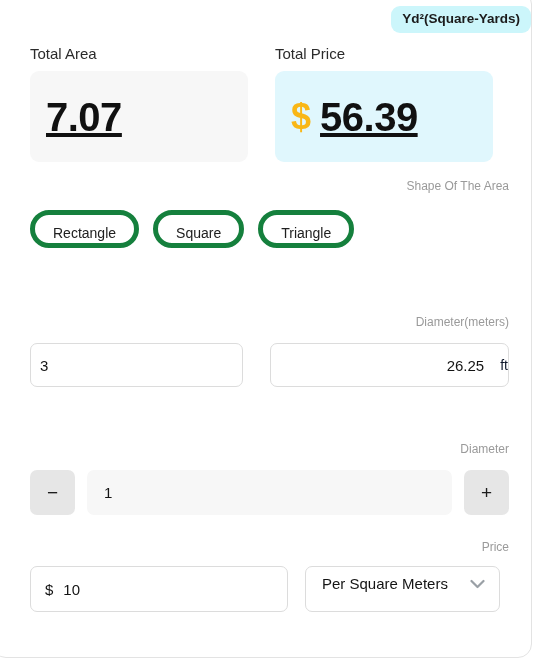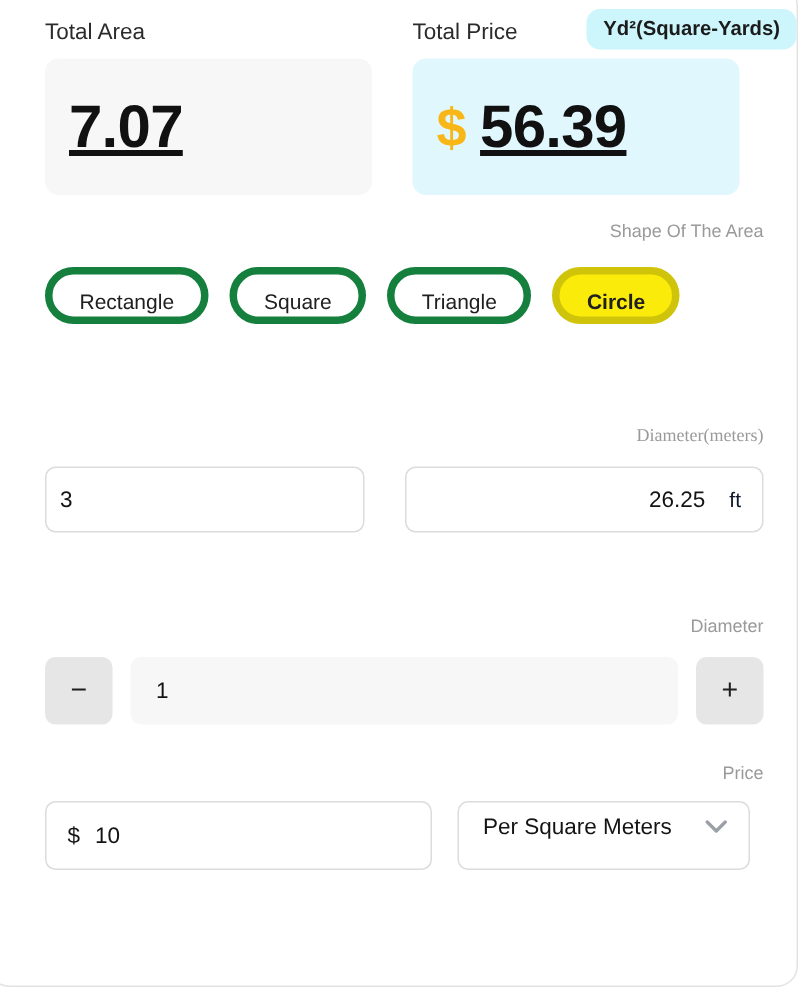--- a/index.html
+++ b/index.html
@@ -50,21 +50,21 @@
     width: 539px;
     height: 660px;
     box-sizing: border-box;
     padding: 0 30px;
   }
 
   
   .totals-row {
     display: flex;
     gap: 27px;
-    padding-top: 14px;
+    padding-top: 46px;
   }
   .total-block {
     width: 218px;
   }
   .total-label {
     font-size: 15px;
     color: #2b2b2b;
     margin-bottom: 10px;
     line-height: 1;
   }
@@ -123,21 +123,21 @@
     box-sizing: border-box;
     white-space: nowrap;
   }
   .shape-btn.active {
     background: #faeb0b;
     border-color: #cfc40a;
     font-weight: bold;
   }
 
   
-  .dim-label { margin-top: 68px; font-family: Liberation Serif, serif; }
+  .dim-label { margin-top: 68px; }
   .dim-row {
     display: flex;
     gap: 27px;
     margin-top: 15px;
   }
   .field {
     height: 44px;
     border: 1px solid #dcdcdc;
     border-radius: 7px;
     background: #ffffff;
@@ -147,21 +147,20 @@
     font-size: 15px;
     color: #141414;
   }
   .field-diameter {
     width: 213px;
     padding-left: 9px;
   }
   .field-converted {
     width: 240px;
     justify-content: flex-end;
-    padding-right: 14px;
     gap: 16px;
   }
   .conv-value { color: #141414; font-size: 15px; }
   .conv-unit  { color: #0f172a; font-size: 14px; text-align: center; }
 
   
   .qty-label { margin-top: 56px; }
   .qty-row {
     display: flex;
     align-items: center;
@@ -244,21 +243,20 @@
       </div>
     </div>
 
   </div>
 
   <div class="section-label shape-label">Shape Of The Area</div>
   <div class="shape-row">
     <button class="shape-btn">Rectangle</button>
     <button class="shape-btn">Square</button>
     <button class="shape-btn">Triangle</button>
-    <button class="shape-btn active">Circle</button>
   </div>
 
   <div class="section-label dim-label">Diameter(meters)</div>
   <div class="dim-row">
     <div class="field field-diameter">
       <span>3</span>
     </div>
     <div class="field field-converted">
       <span class="conv-value">26.25</span>
       <span class="conv-unit">ft</span>

